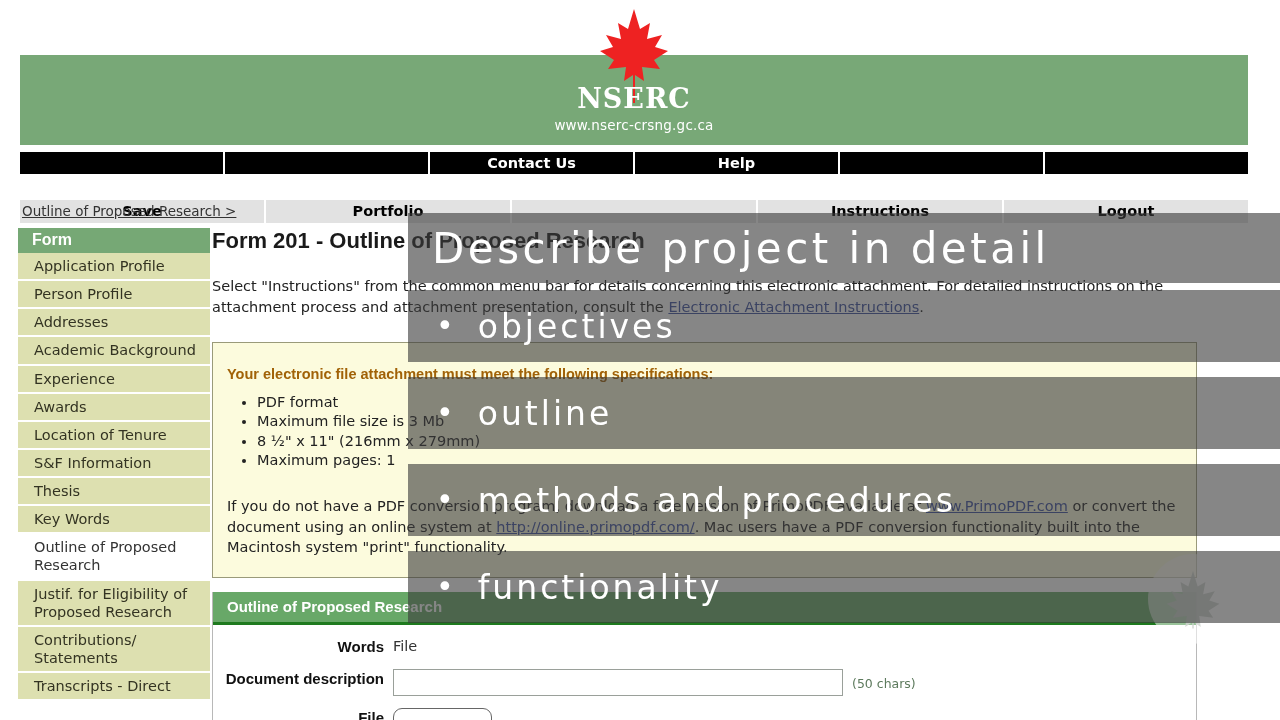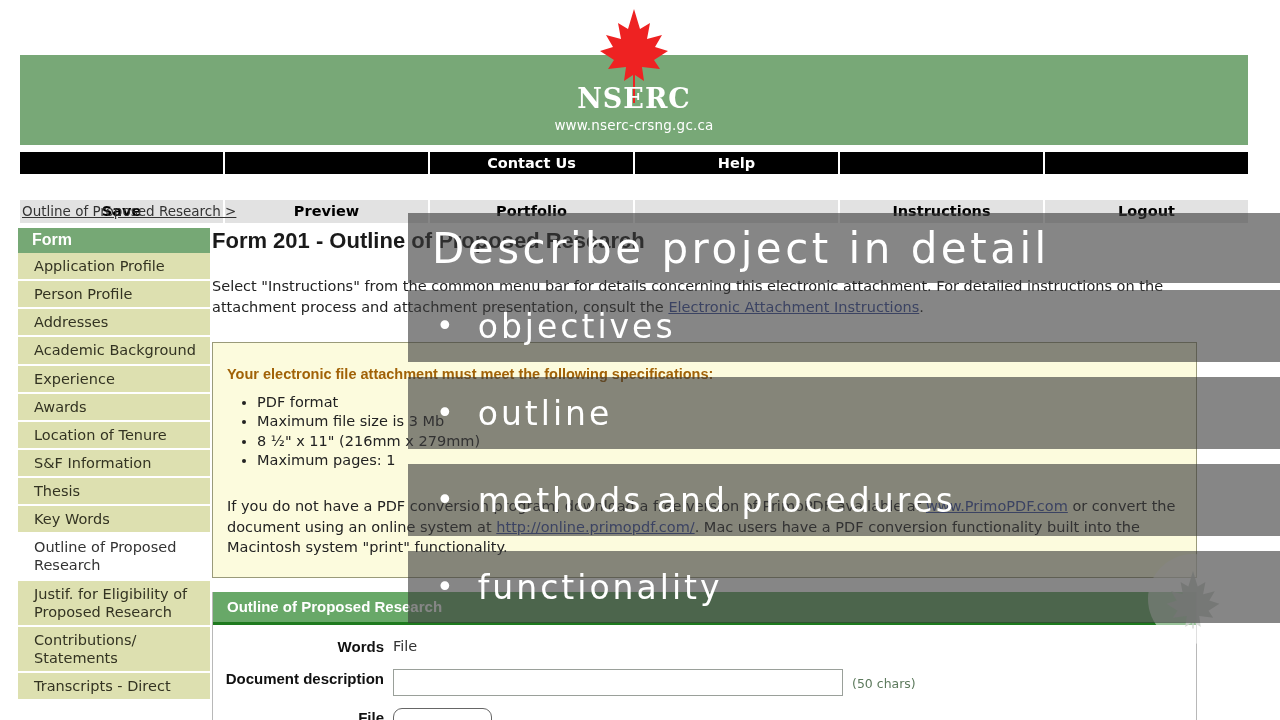--- a/index.html
+++ b/index.html
@@ -198,21 +198,20 @@
     <div class="mcell"></div>
     <div class="mcell"></div>
     <div class="mcell">Contact Us</div>
     <div class="mcell">Help</div>
     <div class="mcell"></div>
     <div class="mcell"></div>
   </div>
 
   <div class="menurow bot">
     <div class="mcell">Save</div>
-    <div class="mcell">Preview</div>
     <div class="mcell">Portfolio</div>
     <div class="mcell"></div>
     <div class="mcell">Instructions</div>
     <div class="mcell">Logout</div>
   </div>
 
   <div class="breadcrumb">Outline of Proposed Research  &gt;</div>
 
   <div class="sidebar">
     <div class="side-head">Form</div>

